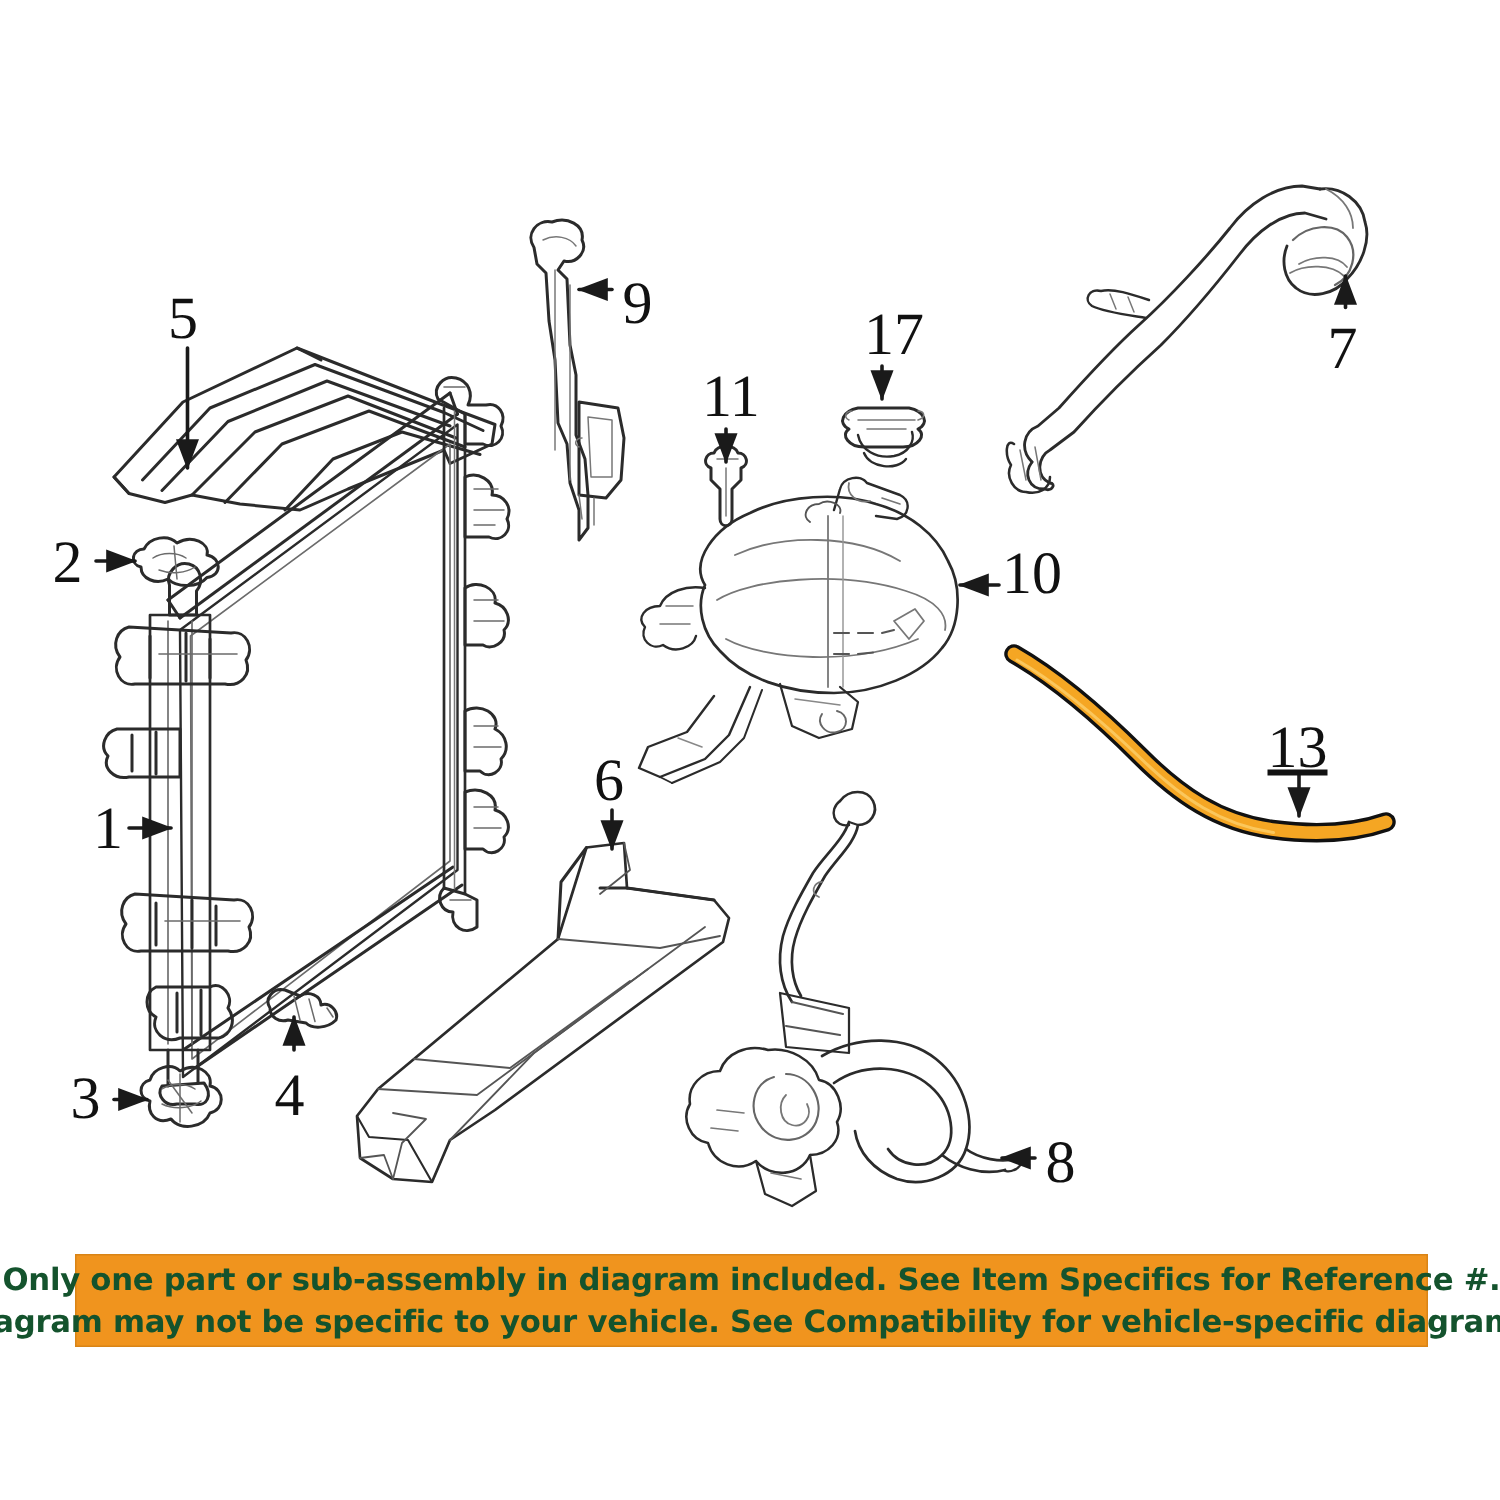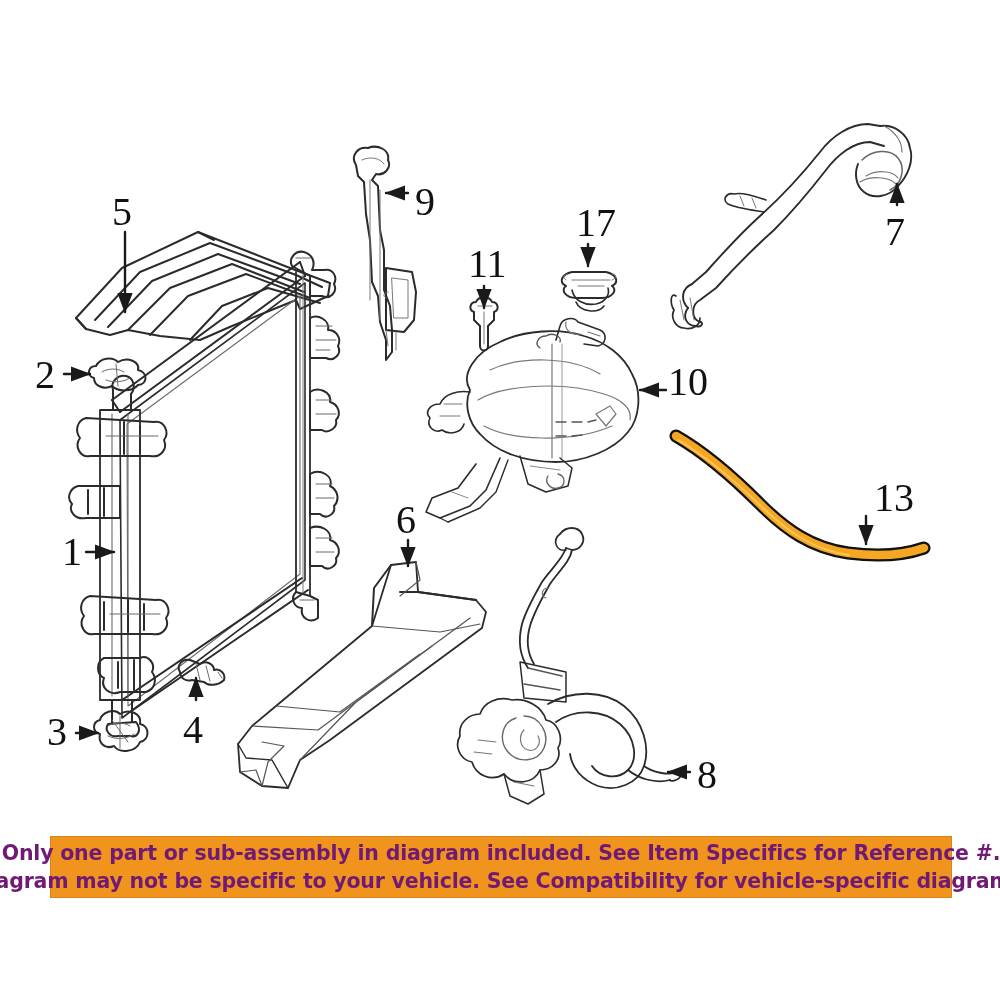--- a/index.html
+++ b/index.html
@@ -46,21 +46,21 @@
     display: flex;
     flex-direction: column;
     align-items: center;
     justify-content: center;
     padding: 2px 6px;
   }
   #notice-banner .notice-line {
     font-family: "DejaVu Sans", sans-serif;
     font-size: 20.5px;
     font-weight: bold;
-    color: #701a75;
+    color: #14532d;
     letter-spacing: -0.2px;
     line-height: 1.38;
     white-space: nowrap;
     text-align: center;
   }
 </style>
 </head>
 <body>
 
 <div id="page">
@@ -360,20 +360,20 @@
   <div class="callout-num" style="left:47px;  top:712px;">3</div>
   <div class="callout-num" style="left:183px; top:710px;">4</div>
   <div class="callout-num" style="left:112px; top:192px;">5</div>
   <div class="callout-num" style="left:396px; top:500px;">6</div>
   <div class="callout-num" style="left:885px; top:212px;">7</div>
   <div class="callout-num" style="left:697px; top:755px;">8</div>
   <div class="callout-num" style="left:415px; top:182px;">9</div>
   <div class="callout-num" style="left:668px; top:362px;">10</div>
   <div class="callout-num" style="left:468px; top:244px;">11</div>
   <div class="callout-num" style="left:576px; top:203px;">17</div>
-  <div class="callout-num" style="left:874px; top:478px;">13</div>
+  <div class="callout-num" style="left:845px; top:478px;text-decoration:underline;">13</div>
 
   <div id="notice-banner">
     <div class="notice-line">Only one part or sub-assembly in diagram included. See Item Specifics for Reference #.</div>
     <div class="notice-line">Diagram may not be specific to your vehicle. See Compatibility for vehicle-specific diagrams.</div>
   </div>
 
 </div>
 
 </body></html>

